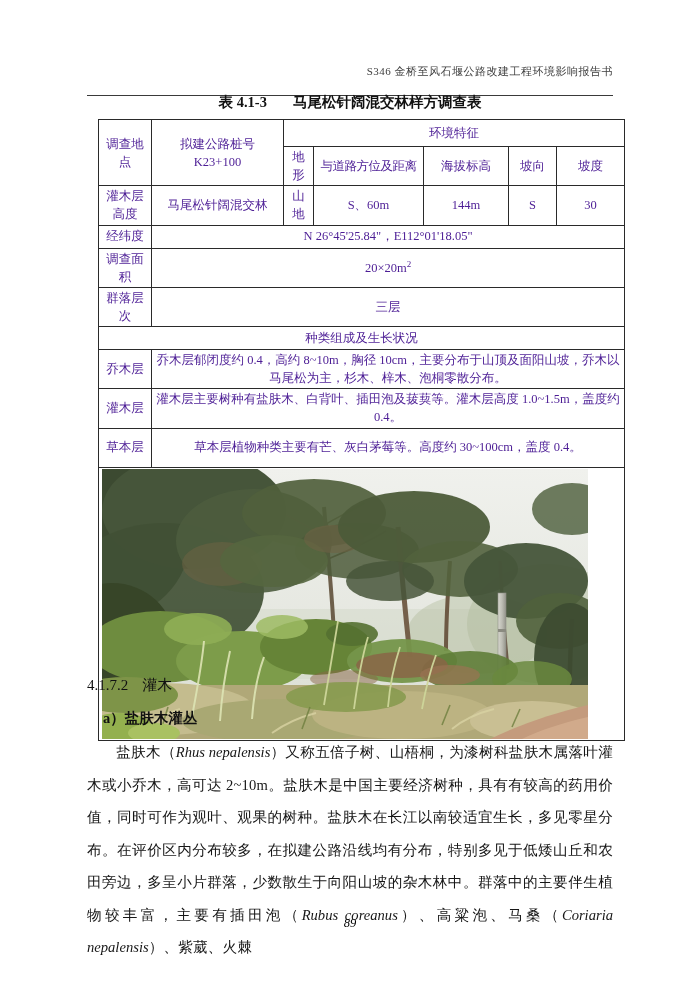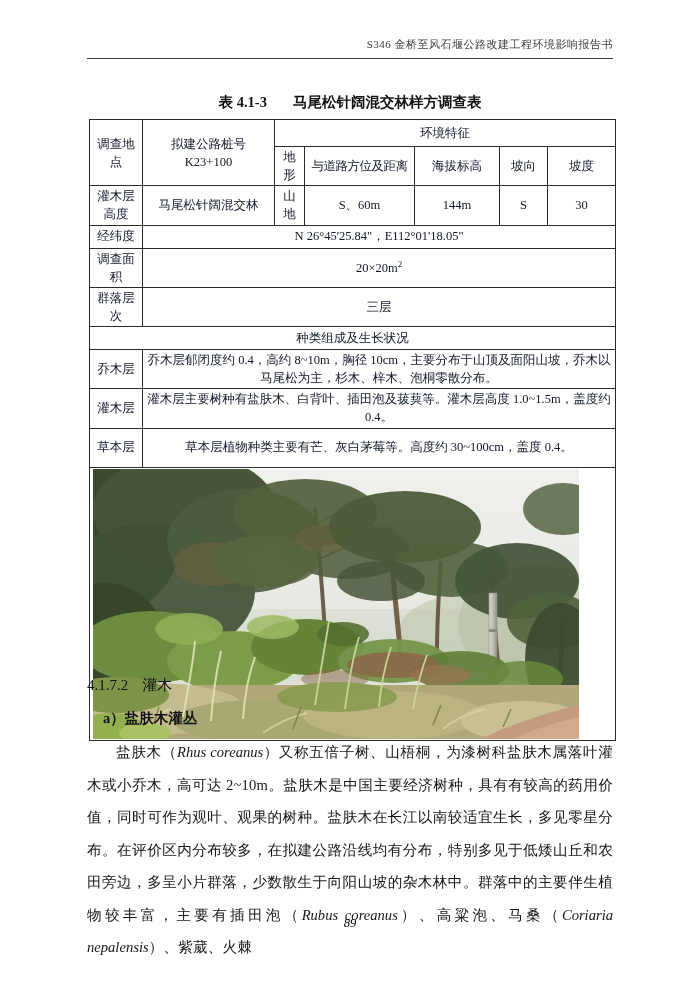--- a/index.html
+++ b/index.html
@@ -5,34 +5,34 @@
   html,body { margin:0; padding:0; }
   body {
     width:700px; height:990px; background:#ffffff; position:relative;
     font-family:"Liberation Serif","DejaVu Serif",serif;
     color:#1c1c1c; overflow:hidden;
   }
   .content { position:absolute; left:87px; width:526px; }
 
   
   .doc-header {
-    top:37px; text-align:right; font-size:11px; color:#3d3d3d;
-    letter-spacing:0.5px; padding-bottom:6px; border-bottom:1.4px solid #3a3a3a;
+    top:64px; text-align:right; font-size:11px; color:#3d3d3d;
+    letter-spacing:0.5px; padding-bottom:16px; border-bottom:1.4px solid #3a3a3a;
   }
 
   
   .table-title {
     top:93px; text-align:center; font-weight:bold; font-size:14.5px; color:#111;
   }
   .table-title .num { margin-right:26px; }
 
   
   table.survey {
-    position:absolute; left:89px; top:119px; width:526px;
-    border-collapse:collapse; table-layout:fixed; font-size:12.5px; color:#0f172a;
+    position:absolute; left:98px; top:119px; width:526px;
+    border-collapse:collapse; table-layout:fixed; font-size:12.5px; color:#4c1d95;
   }
   table.survey td {
     border:1px solid #2a2a2a; text-align:center; vertical-align:middle;
     padding:1px 3px; line-height:1.45; overflow:hidden;
   }
   td.h25 { height:24px; }
   td.h22 { height:20px; }
   td.h26 { height:24px; }
   td.desc { height:36px; padding:2px 6px; }
   td.roadhdr { padding:1px 0; letter-spacing:-0.5px;margin-top:34px; }
@@ -230,16 +230,16 @@
 </tbody>
   </table>
 
 <div class="content sec-heading">
   <span class="num">4.1.7.2</span><span>灌木</span>
 </div>
 
 <div class="content sec-subheading">a）盐肤木灌丛</div>
 
 <div class="content sec-para">
-  <span>盐肤木（</span><span class="lat">Rhus coreanus</span><span>）又称五倍子树、山梧桐，为漆树科盐肤木属落叶灌木或小乔木，高可达 2~10m。盐肤木是中国主要经济树种，具有有较高的药用价值，同时可作为观叶、观果的树种。盐肤木在长江以南较适宜生长，多见零星分布。在评价区内分布较多，在拟建公路沿线均有分布，特别多见于低矮山丘和农田旁边，多呈小片群落，少数散生于向阳山坡的杂木林中。群落中的主要伴生植物较丰富，主要有插田泡（</span><span class="lat">Rubus coreanus</span><span>）、高粱泡、马桑（</span><span class="lat">Coriaria nepalensis</span><span>）、紫葳、火棘</span>
+  <span>盐肤木（</span><span class="lat">Rhus nepalensis</span><span>）又称五倍子树、山梧桐，为漆树科盐肤木属落叶灌木或小乔木，高可达 2~10m。盐肤木是中国主要经济树种，具有有较高的药用价值，同时可作为观叶、观果的树种。盐肤木在长江以南较适宜生长，多见零星分布。在评价区内分布较多，在拟建公路沿线均有分布，特别多见于低矮山丘和农田旁边，多呈小片群落，少数散生于向阳山坡的杂木林中。群落中的主要伴生植物较丰富，主要有插田泡（</span><span class="lat">Rubus coreanus</span><span>）、高粱泡、马桑（</span><span class="lat">Coriaria nepalensis</span><span>）、紫葳、火棘</span>
 </div>
 
 <div class="page-num">89</div>
 
 </body></html>

